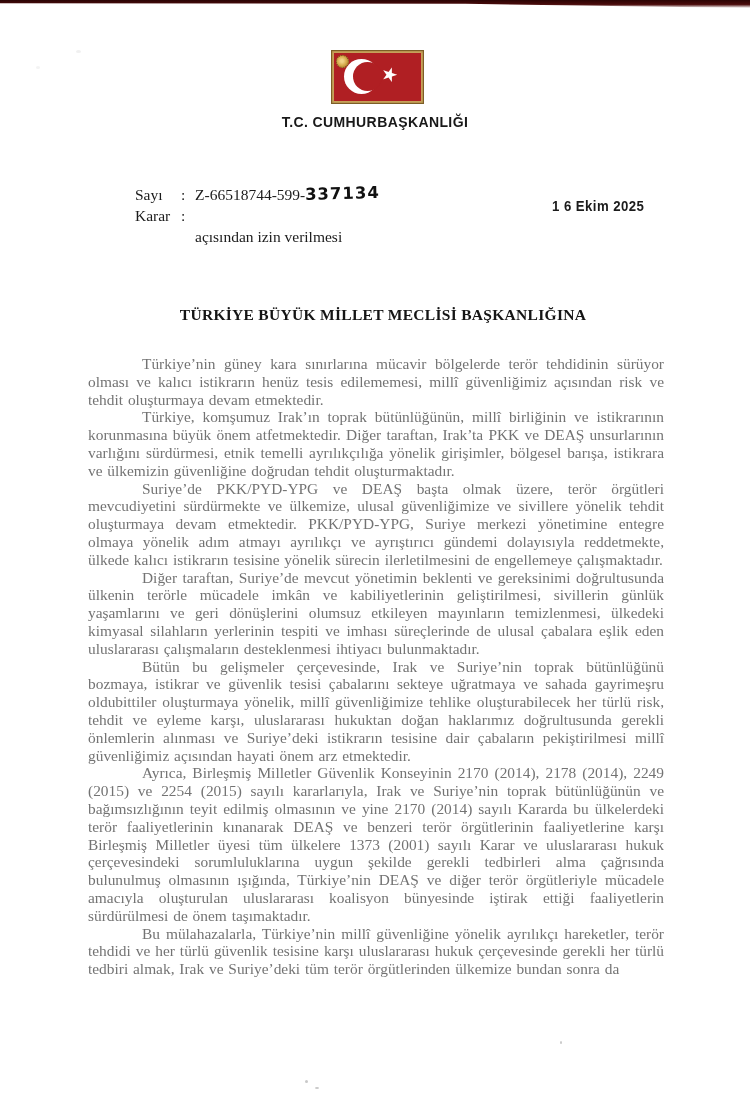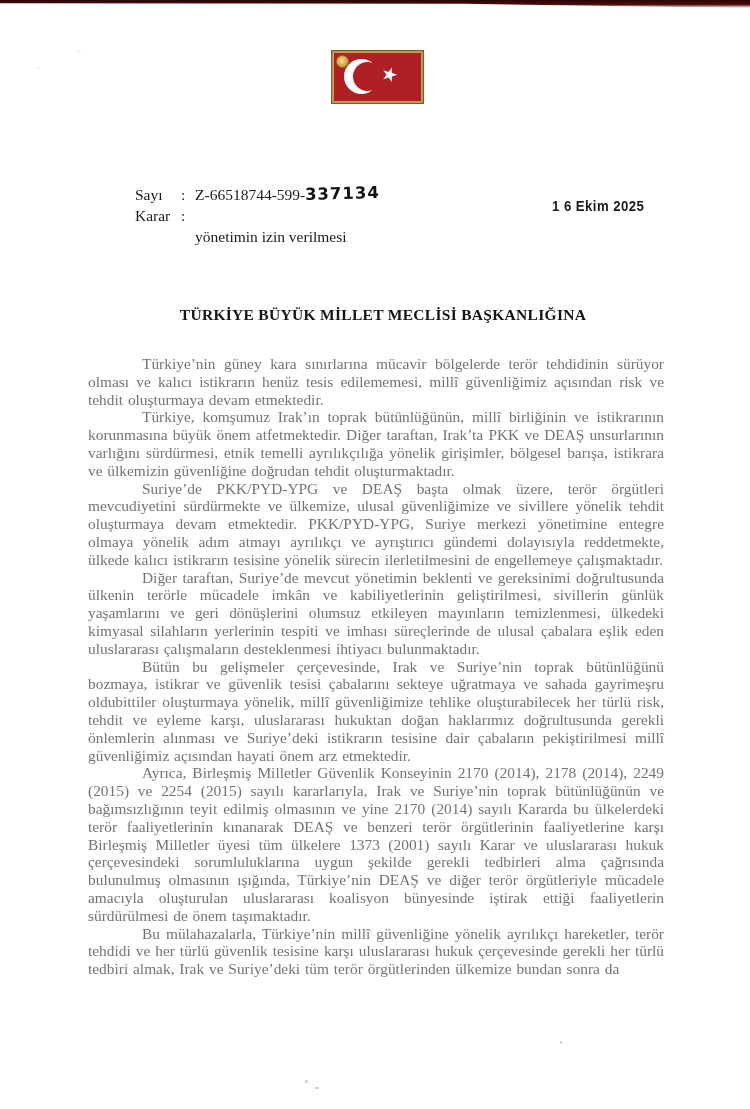--- a/index.html
+++ b/index.html
@@ -89,35 +89,36 @@
 
   <div class="flag">
     <div class="flag-field">
       <div class="crescent-outer"></div>
       <div class="crescent-cut"></div>
       <div class="flag-star">★</div>
       <div class="seal"></div>
     </div>
   </div>
 
+  <div class="org-name">T.C. CUMHURBAŞKANLIĞI</div>
 
   <div class="ref-block">
     <div class="ref-row">
       <span class="ref-label">Sayı</span>
       <span class="ref-colon">:</span>
       <span class="ref-value"><span>Z-66518744-599-</span><span class="hand">337134</span></span>
     </div>
     <div class="ref-row">
       <span class="ref-label">Karar</span>
       <span class="ref-colon">:</span>
     </div>
     <div class="ref-row">
       <span class="ref-label"></span>
       <span class="ref-colon"></span>
-      <span class="ref-value">yönetimin izin verilmesi</span>
+      <span class="ref-value">açısından izin verilmesi</span>
     </div>
   </div>
 
   <div class="date-stamp">1 6 Ekim 2025</div>
 
   <div class="title">TÜRKİYE BÜYÜK MİLLET MECLİSİ BAŞKANLIĞINA</div>
 
   <div class="body-text">
     <p>Türkiye’nin güney kara sınırlarına mücavir bölgelerde terör tehdidinin sürüyor olması ve kalıcı istikrarın henüz tesis edilememesi, millî güvenliğimiz açısından risk ve tehdit oluşturmaya devam etmektedir.</p>
     <p>Türkiye, komşumuz Irak’ın toprak bütünlüğünün, millî birliğinin ve istikrarının korunmasına büyük önem atfetmektedir. Diğer taraftan, Irak’ta PKK ve DEAŞ unsurlarının varlığını sürdürmesi, etnik temelli ayrılıkçılığa yönelik girişimler, bölgesel barışa, istikrara ve ülkemizin güvenliğine doğrudan tehdit oluşturmaktadır.</p>

